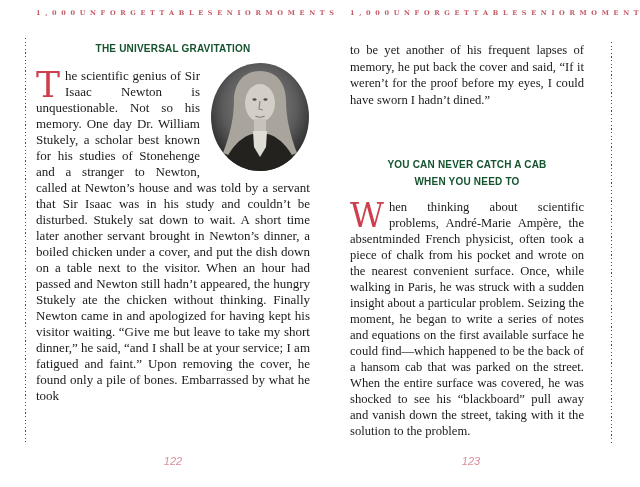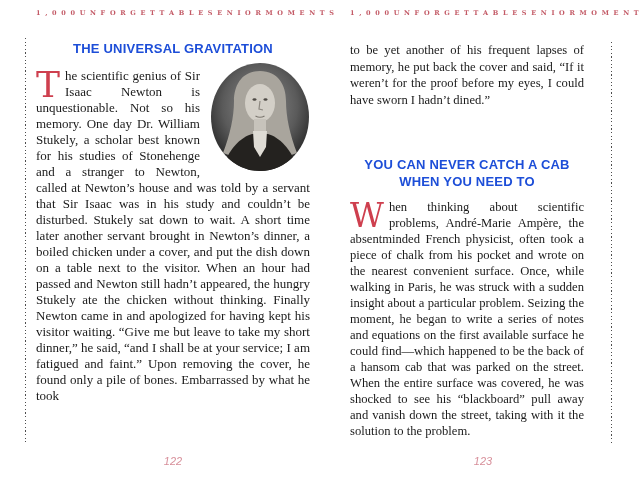--- a/index.html
+++ b/index.html
@@ -33,25 +33,25 @@
   .rule-right{left:611px;top:42px;height:402px;}
 
   
   .page-col{position:absolute;color:#191919;}
   .page-left-col{left:36px;top:40px;width:274px;}
   .page-right-col{left:350px;top:42px;width:234px;}
 
   .story-title{
     font-family:"Liberation Sans", sans-serif;
     font-weight:700;
-    font-size:13px;
+    font-size:10px;
     line-height:17px;
     letter-spacing:.2px;
     text-align:center;
-    color:#1d4ed8;
+    color:#14532d;
   }
   .body-text{
     text-align:justify;
     font-size:13px;
     line-height:16px;
     color:#1a1a1a;
   }
   .page-left-col .body-text{margin-top:11px;}
   .page-right-col .body-text{margin-top:9px;font-size:12.6px;}
   .continuation{
@@ -81,21 +81,21 @@
 
   .page-number{
     position:absolute;top:455px;
     font-family:Liberation Sans, sans-serif;
     font-style:italic;
     font-size:11px;
     color:#d78f9a;
     text-align:center;
   }
   .page-number.lft{left:36px;width:274px;}
-  .page-number.rgt{left:366px;width:234px;}
+  .page-number.rgt{left:354px;width:234px;}
 </style>
 </head>
 <body>
 
 <div class="spread">
 
   <div class="running-header lft">1 , 0 0 0   U N F O R G E T T A B L E   S E N I O R   M O M E N T S</div>
   <div class="running-header rgt">1 , 0 0 0   U N F O R G E T T A B L E   S E N I O R   M O M E N T S</div>
 
   <div class="dotted-rule rule-left"></div>

